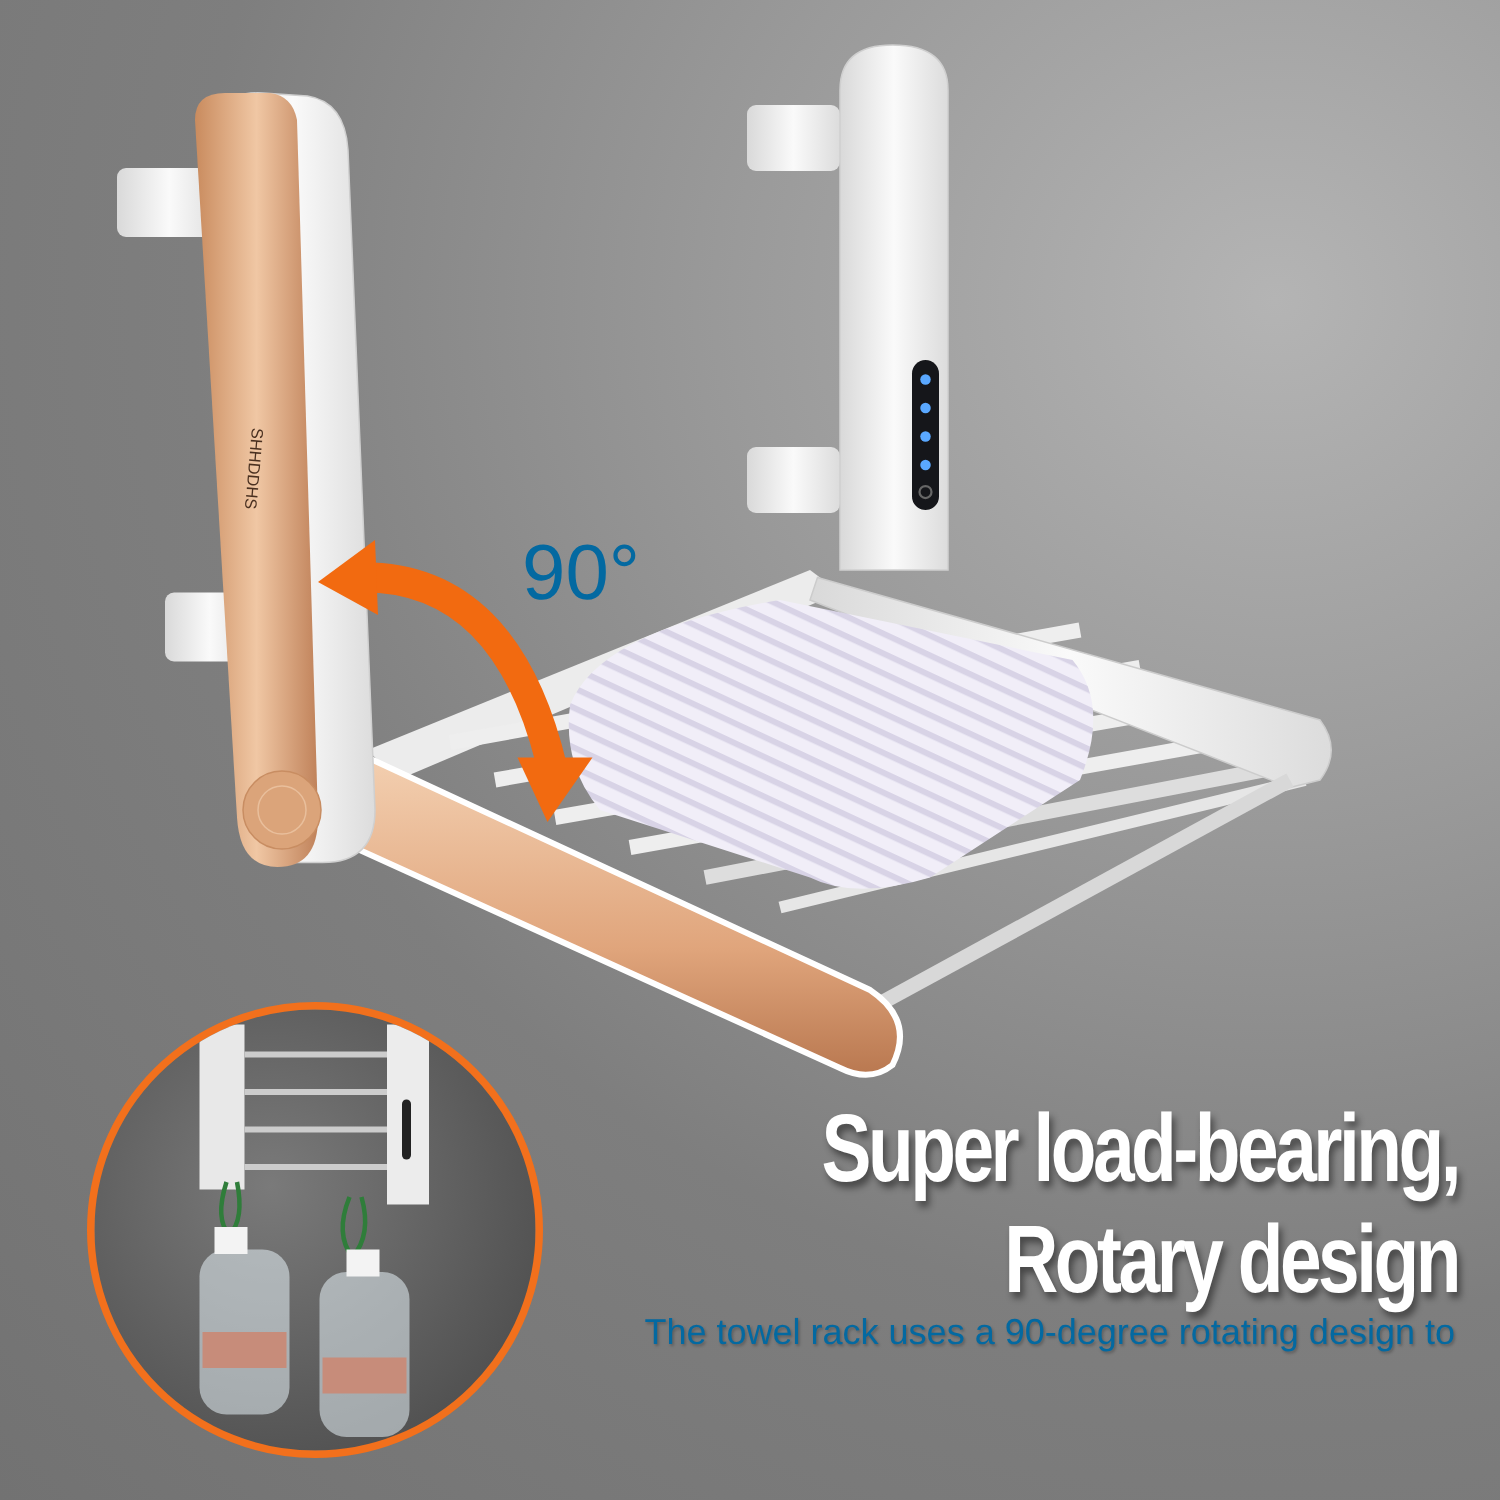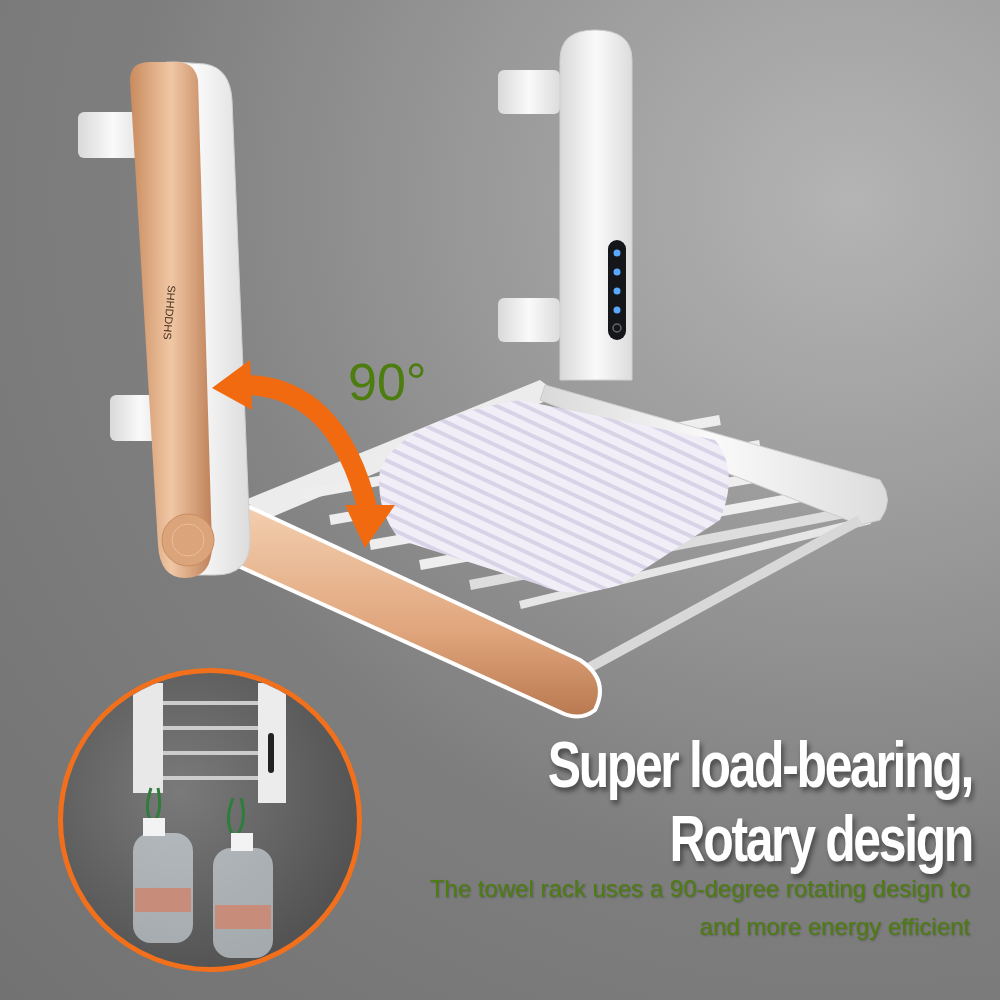--- a/index.html
+++ b/index.html
@@ -5,24 +5,24 @@
   html,body{margin:0;padding:0;}
   body{width:1000px;height:1000px;overflow:hidden;position:relative;
     background: radial-gradient(ellipse at 85% 20%, #b4b4b4 0%, #9a9a9a 30%, #7e7e7e 60%, #727272 100%);
     font-family:"Liberation Sans", sans-serif;}
   
   .rack{position:absolute;left:0;top:0;width:1000px;height:760px;}
   .headline{position:absolute;right:28px;top:728px;text-align:right;color:#fff;
     font-family:"Liberation Sans", sans-serif;font-weight:bold;font-size:64px;line-height:74px;
     letter-spacing:-3px;transform:scaleX(0.78);transform-origin:right top;
     text-shadow:3px 4px 6px rgba(0,0,0,0.45);}
-  .body-text{position:absolute;right:30px;top:870px;width:640px;text-align:right;color:#4d7c0f;
+  .body-text{position:absolute;right:30px;top:870px;width:640px;text-align:right;color:#0369a1;
     font-family:"Liberation Sans", sans-serif;font-size:24px;line-height:38px;
     text-shadow:1px 1px 2px rgba(0,0,0,0.25);}
-  .angle{position:absolute;left:348px;top:352px;color:#4d7c0f;font-size:52px;
+  .angle{position:absolute;left:348px;top:352px;color:#0369a1;font-size:52px;
     font-family:"Liberation Sans", sans-serif;}
   .inset{position:absolute;left:58px;top:668px;width:304px;height:304px;border-radius:50%;
     border:5px solid #f2701c;overflow:hidden;box-sizing:border-box;
     background: radial-gradient(circle at 40% 40%, #7a7a7a, #555 70%, #444);}
 </style>
 </head>
 <body>
 
 <svg class="rack" viewBox="0 0 1000 760" width="1000" height="760">
   <defs>
@@ -115,14 +115,13 @@
   </svg>
 </div>
 
 <div class="headline">
   <div>Super load-bearing,</div>
   <div>Rotary design</div>
 </div>
 
 <div class="body-text">
   <div>The towel rack uses a 90-degree rotating design to</div>
-  <div>and more energy efficient</div>
 </div>
 
 </body></html>

